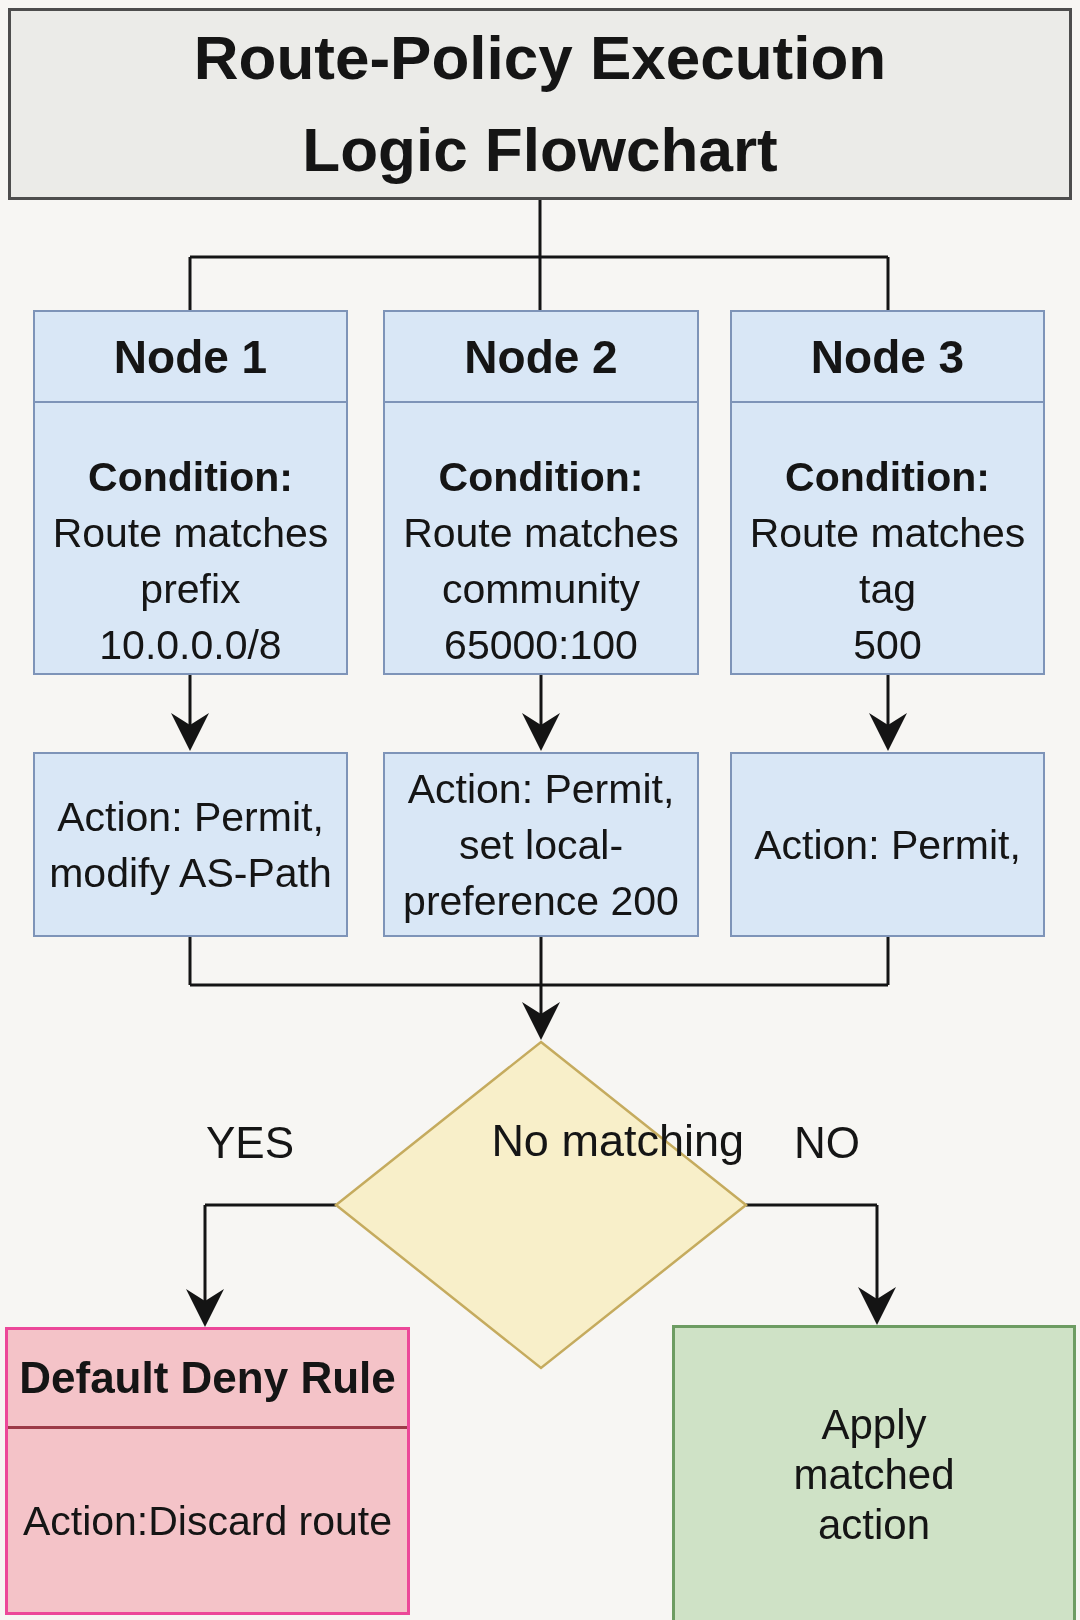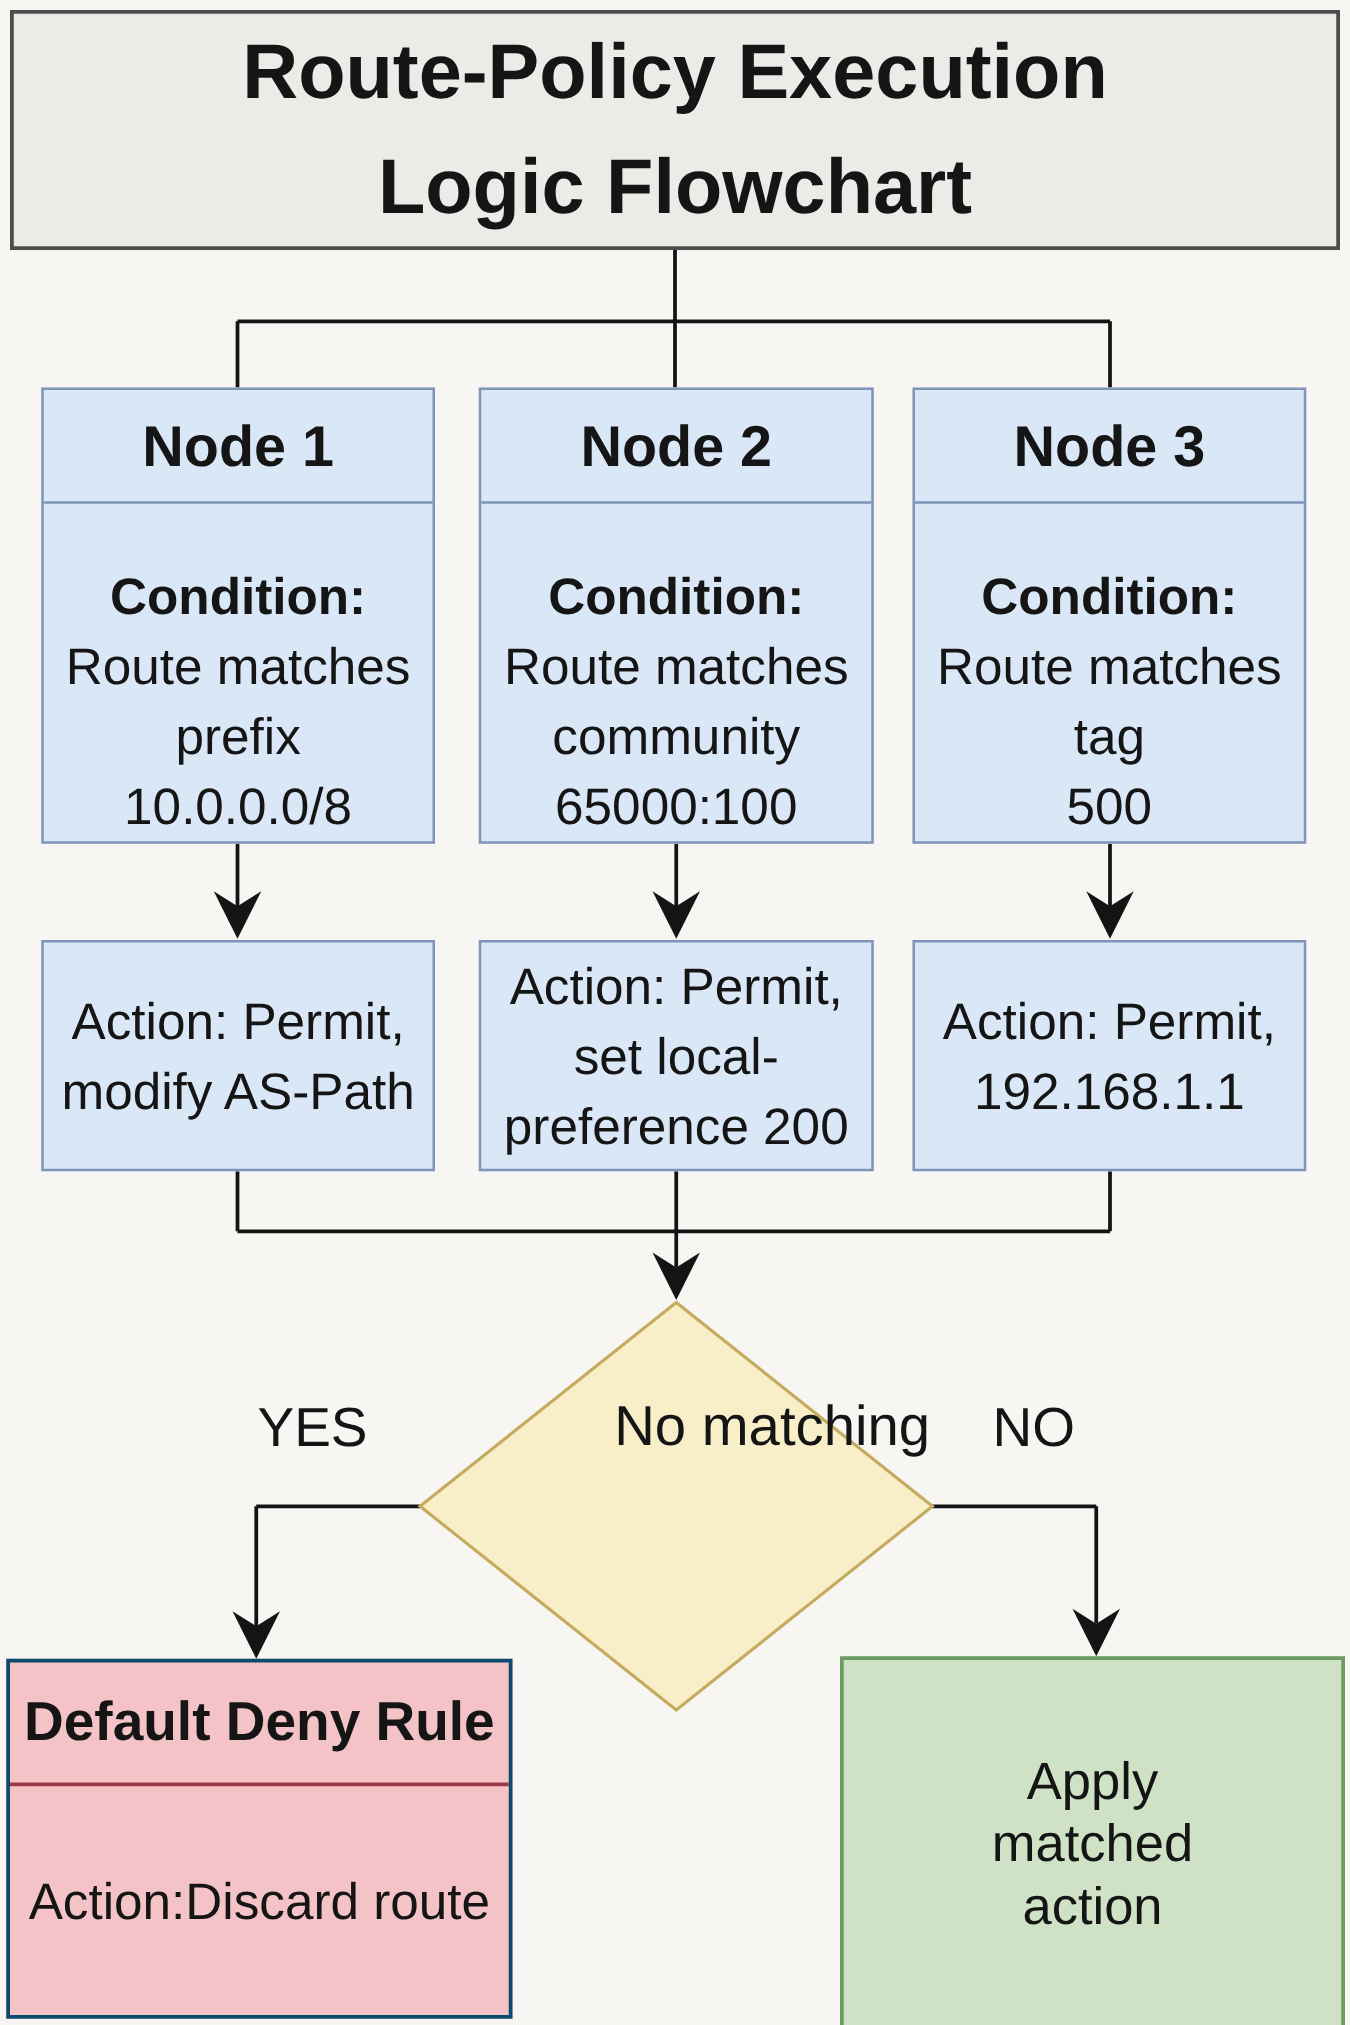--- a/index.html
+++ b/index.html
@@ -45,21 +45,21 @@
     position:absolute;left:340px;top:1112px;width:404px;z-index:2;
     font-size:45px;line-height:57px;text-align:right;
   }
   .branch-label{
     position:absolute;z-index:2;font-size:44px;text-align:center;width:140px;top:1118px;
   }
   .yes{left:180px;}
   .no{left:757px;}
   .deny-box{
     left:5px;top:1327px;width:405px;height:288px;z-index:2;
-    background:#f4c3c8;border:3px solid #0c4a6e;
+    background:#f4c3c8;border:3px solid #ec4899;
   }
   .deny-header{
     height:96px;border-bottom:3px solid #9c3a47;
     display:flex;align-items:center;justify-content:center;
     font-weight:bold;font-size:44px;
   }
   .deny-body{
     flex:1;display:flex;align-items:center;justify-content:center;
     font-size:41px;line-height:58px;text-align:center;
   }
@@ -148,21 +148,20 @@
 </div>
 
 <div class="box action col2">
   <div class="line">Action: Permit,</div>
   <div class="line">set local-</div>
   <div class="line">preference 200</div>
 </div>
 
 <div class="box action col3">
   <div class="line">Action: Permit,</div>
-  <div class="line">192.168.1.1</div>
 </div>
 
 <div class="decision-text">
   <div>No matching</div>
 </div>
 
 <div class="branch-label yes">YES</div>
 <div class="branch-label no">NO</div>
 
 <div class="box deny-box">

